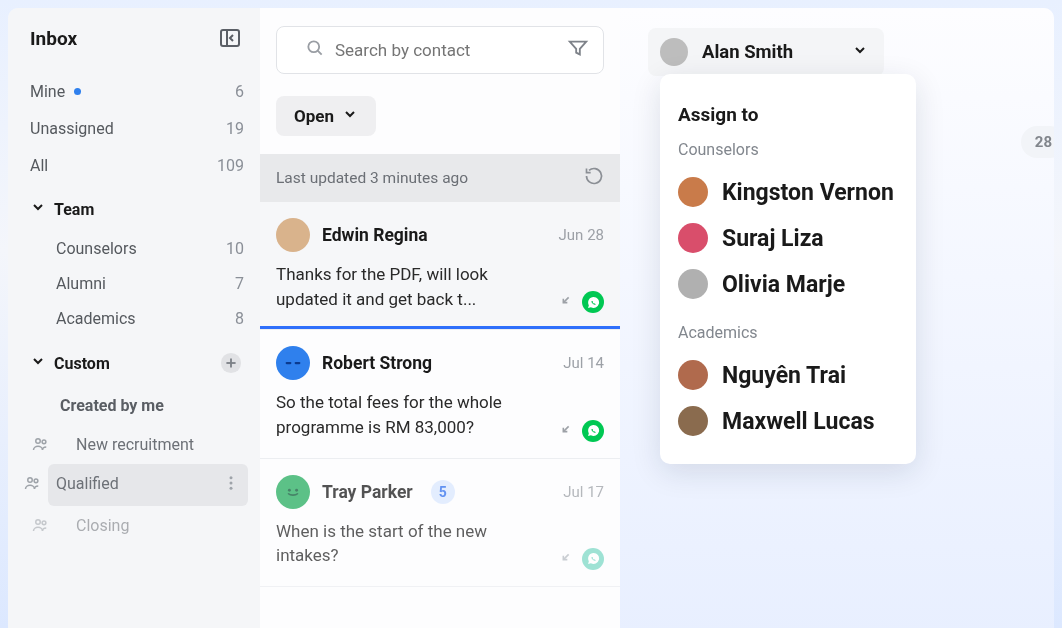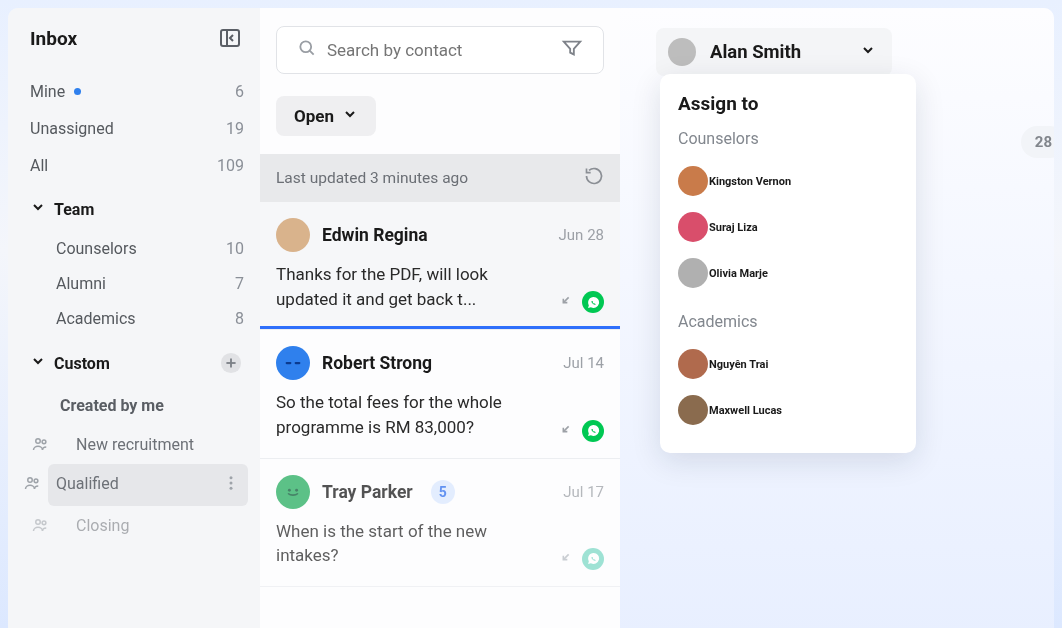--- a/index.html
+++ b/index.html
@@ -80,21 +80,21 @@
       display: flex;
       flex-direction: column;
       flex-shrink: 0;
     }
     .search-wrap { padding: 18px 16px 14px 16px; }
     .search {
       display: flex;
       align-items: center;
       border: 1px solid #e1e3e7;
       border-radius: 8px;
-      padding: 10px 20px;
+      padding: 10px 28px;
       gap: 10px;
       background: #fff;
     }
     .search input {
       border: none;
       outline: none;
       flex: 1;
       font-size: 17px;
       color: #777;
       background: transparent;
@@ -152,21 +152,21 @@
 
     
     .right-area {
       flex: 1;
       position: relative;
       background: linear-gradient(180deg, #fdfdff 0%, #e8efff 100%);
     }
     .assignee-btn {
       position: absolute;
       top: 20px;
-      left: 36px;
+      left: 28px;
       display: flex;
       align-items: center;
       gap: 14px;
       background: #f4f5f7;
       border-radius: 8px;
       padding: 10px 16px 10px 12px;
       font-size: 18.5px;
       font-weight: 700;
       color: #1a1a1a;
       cursor: pointer;
@@ -175,25 +175,25 @@
     }
     .assignee-btn .caret { margin-left: auto; }
     .dropdown {
       position: absolute;
       top: 66px;
       left: 40px;
       width: 256px;
       background: #fff;
       border-radius: 10px;
       box-shadow: 0 8px 30px rgba(20, 30, 60, 0.12);
-      padding: 18px 18px 20px 18px;
+      padding: 29px 18px 20px 18px;
     }
     .dropdown-title { font-size: 19px; font-weight: 700; color: #1a1a1a; margin-bottom: 14px; }
     .dropdown-section-label { font-size: 16px; color: #82878e; margin-bottom: 10px; margin-top: 8px; }
-    .dropdown-item { display: flex; align-items: center; gap: 1px; padding: 8px 0; font-size: 11px; font-weight: 700; color: #1a1a1a; cursor: pointer; }
+    .dropdown-item { display: flex; align-items: center; gap: 14px; padding: 8px 0; font-size: 23px; font-weight: 700; color: #1a1a1a; cursor: pointer; }
     .dropdown-item .avatar { width: 30px; height: 30px; font-size: 15px; }
 
     .date-pill {
       position: absolute;
       top: 118px;
       right: -12px;
       background: #f2f4f8;
       color: #82868c;
       font-weight: 700;
       font-size: 15px;

